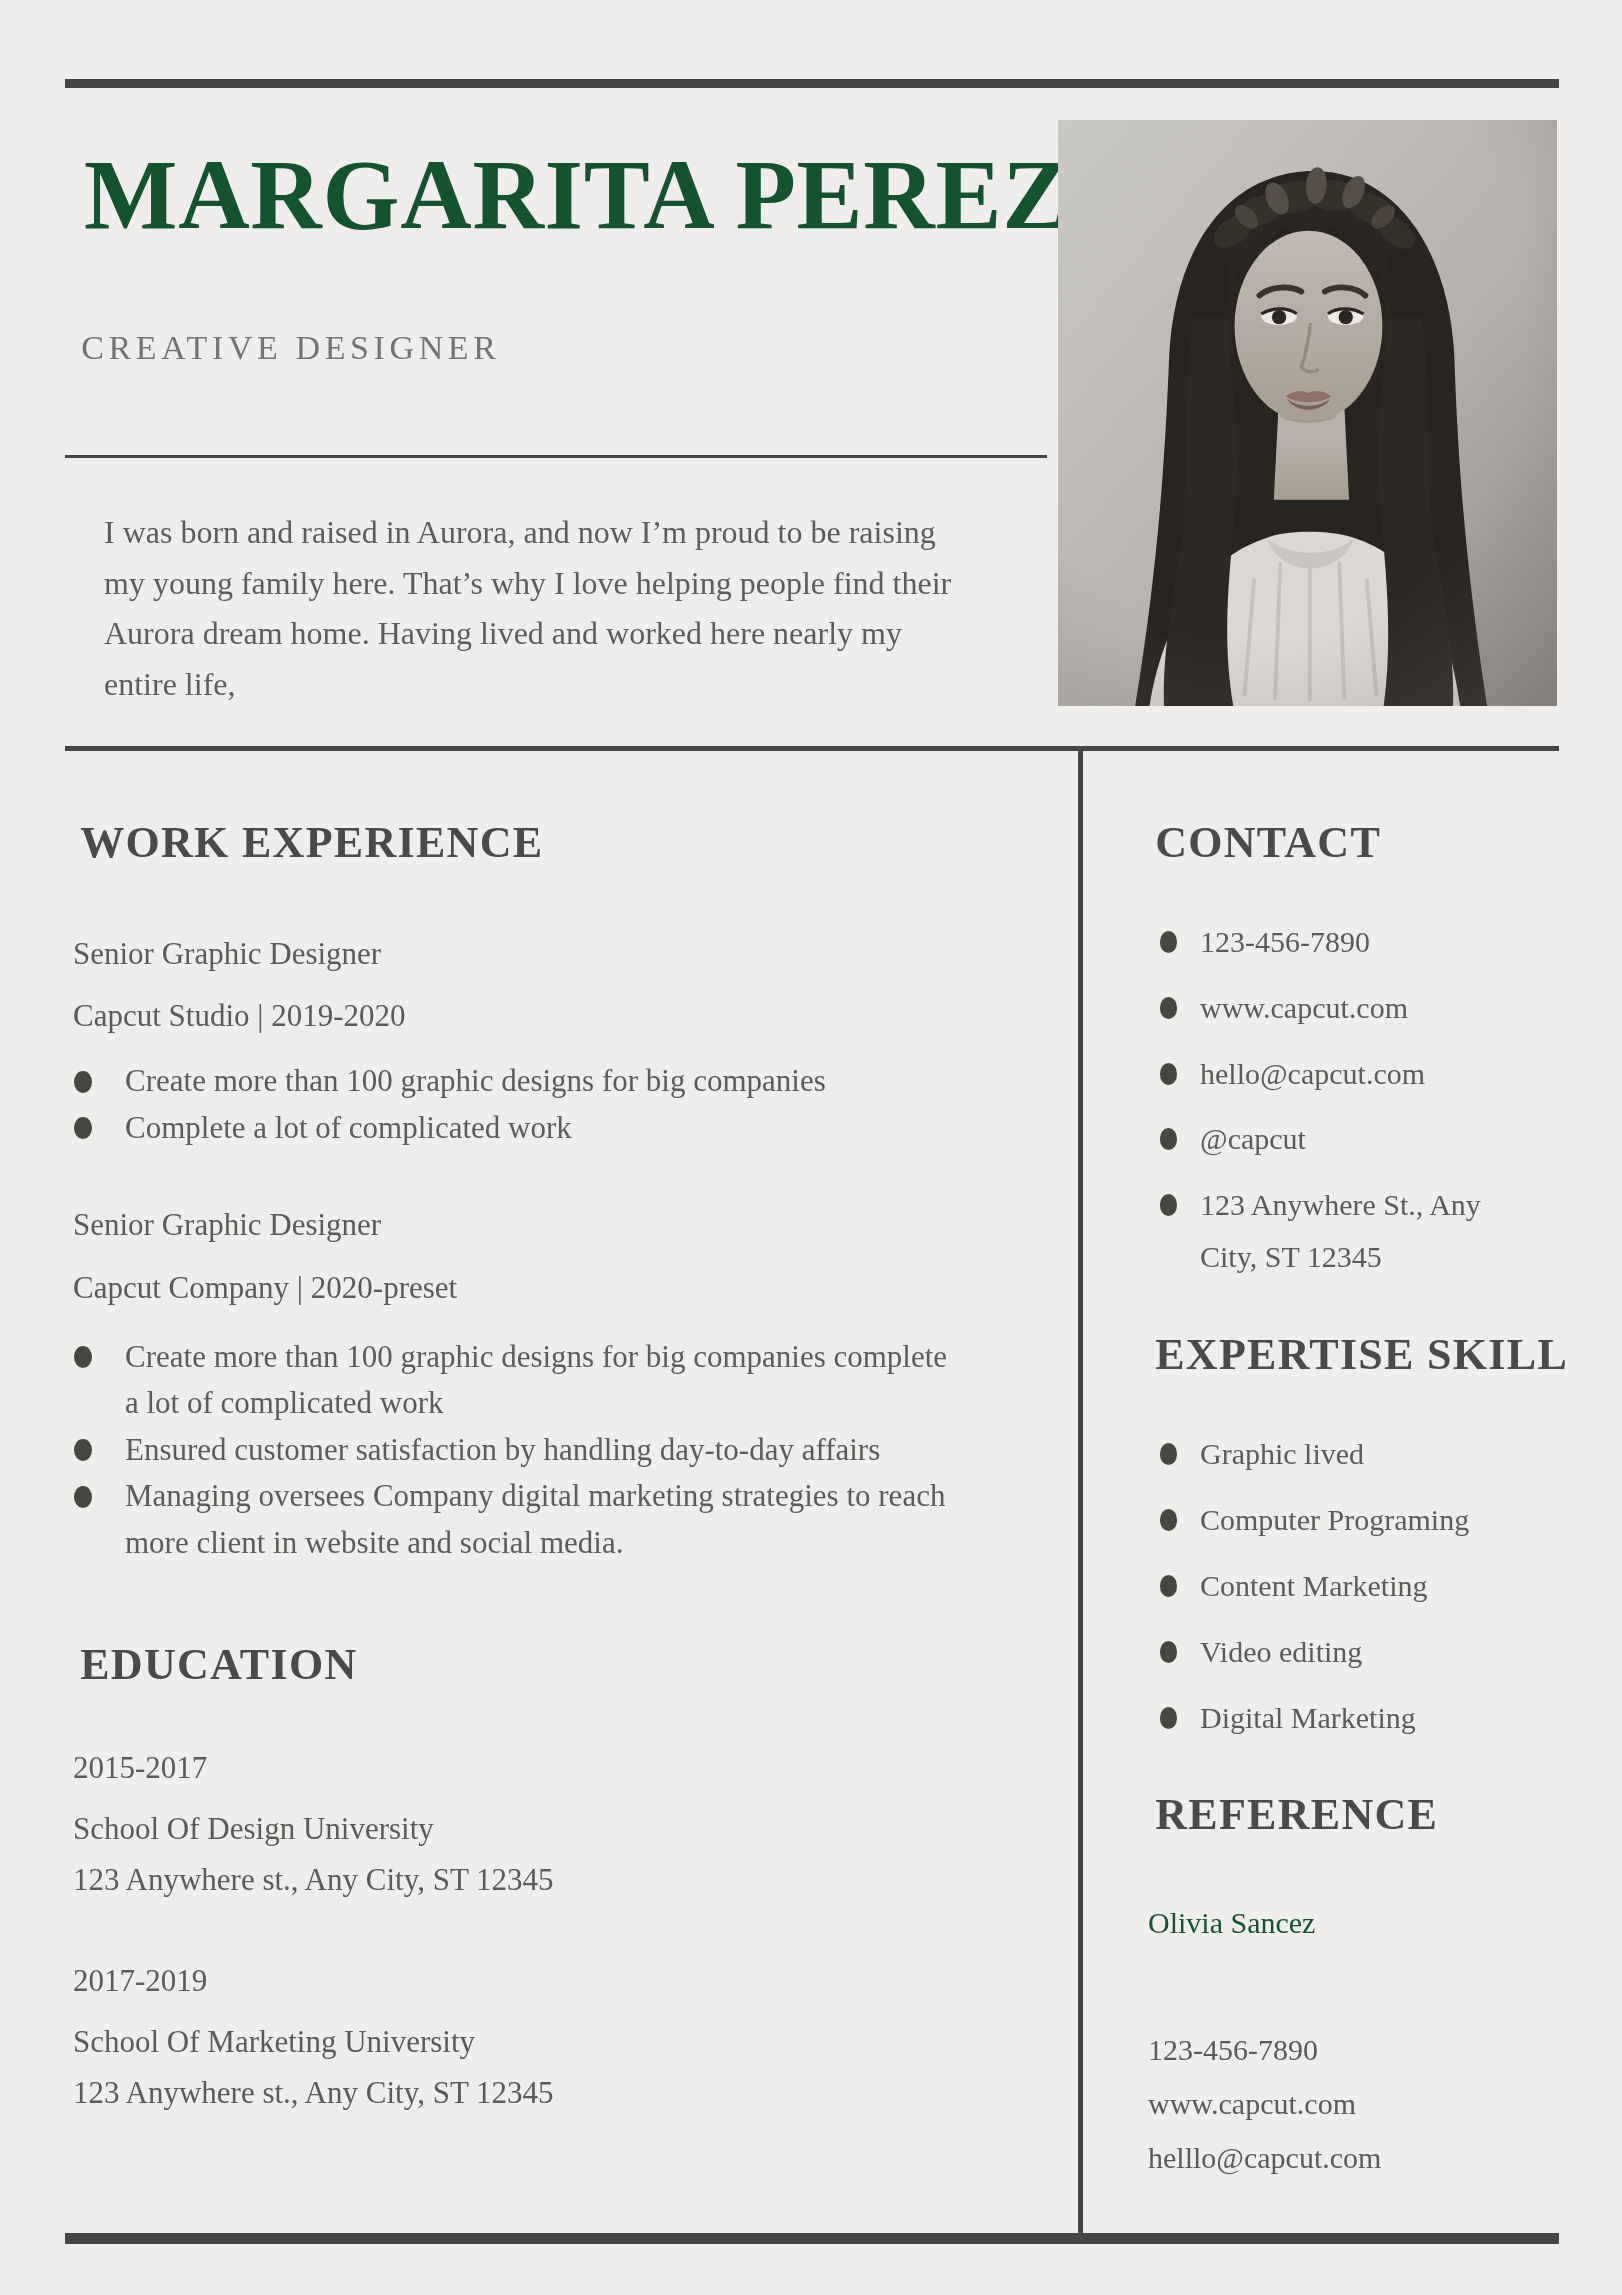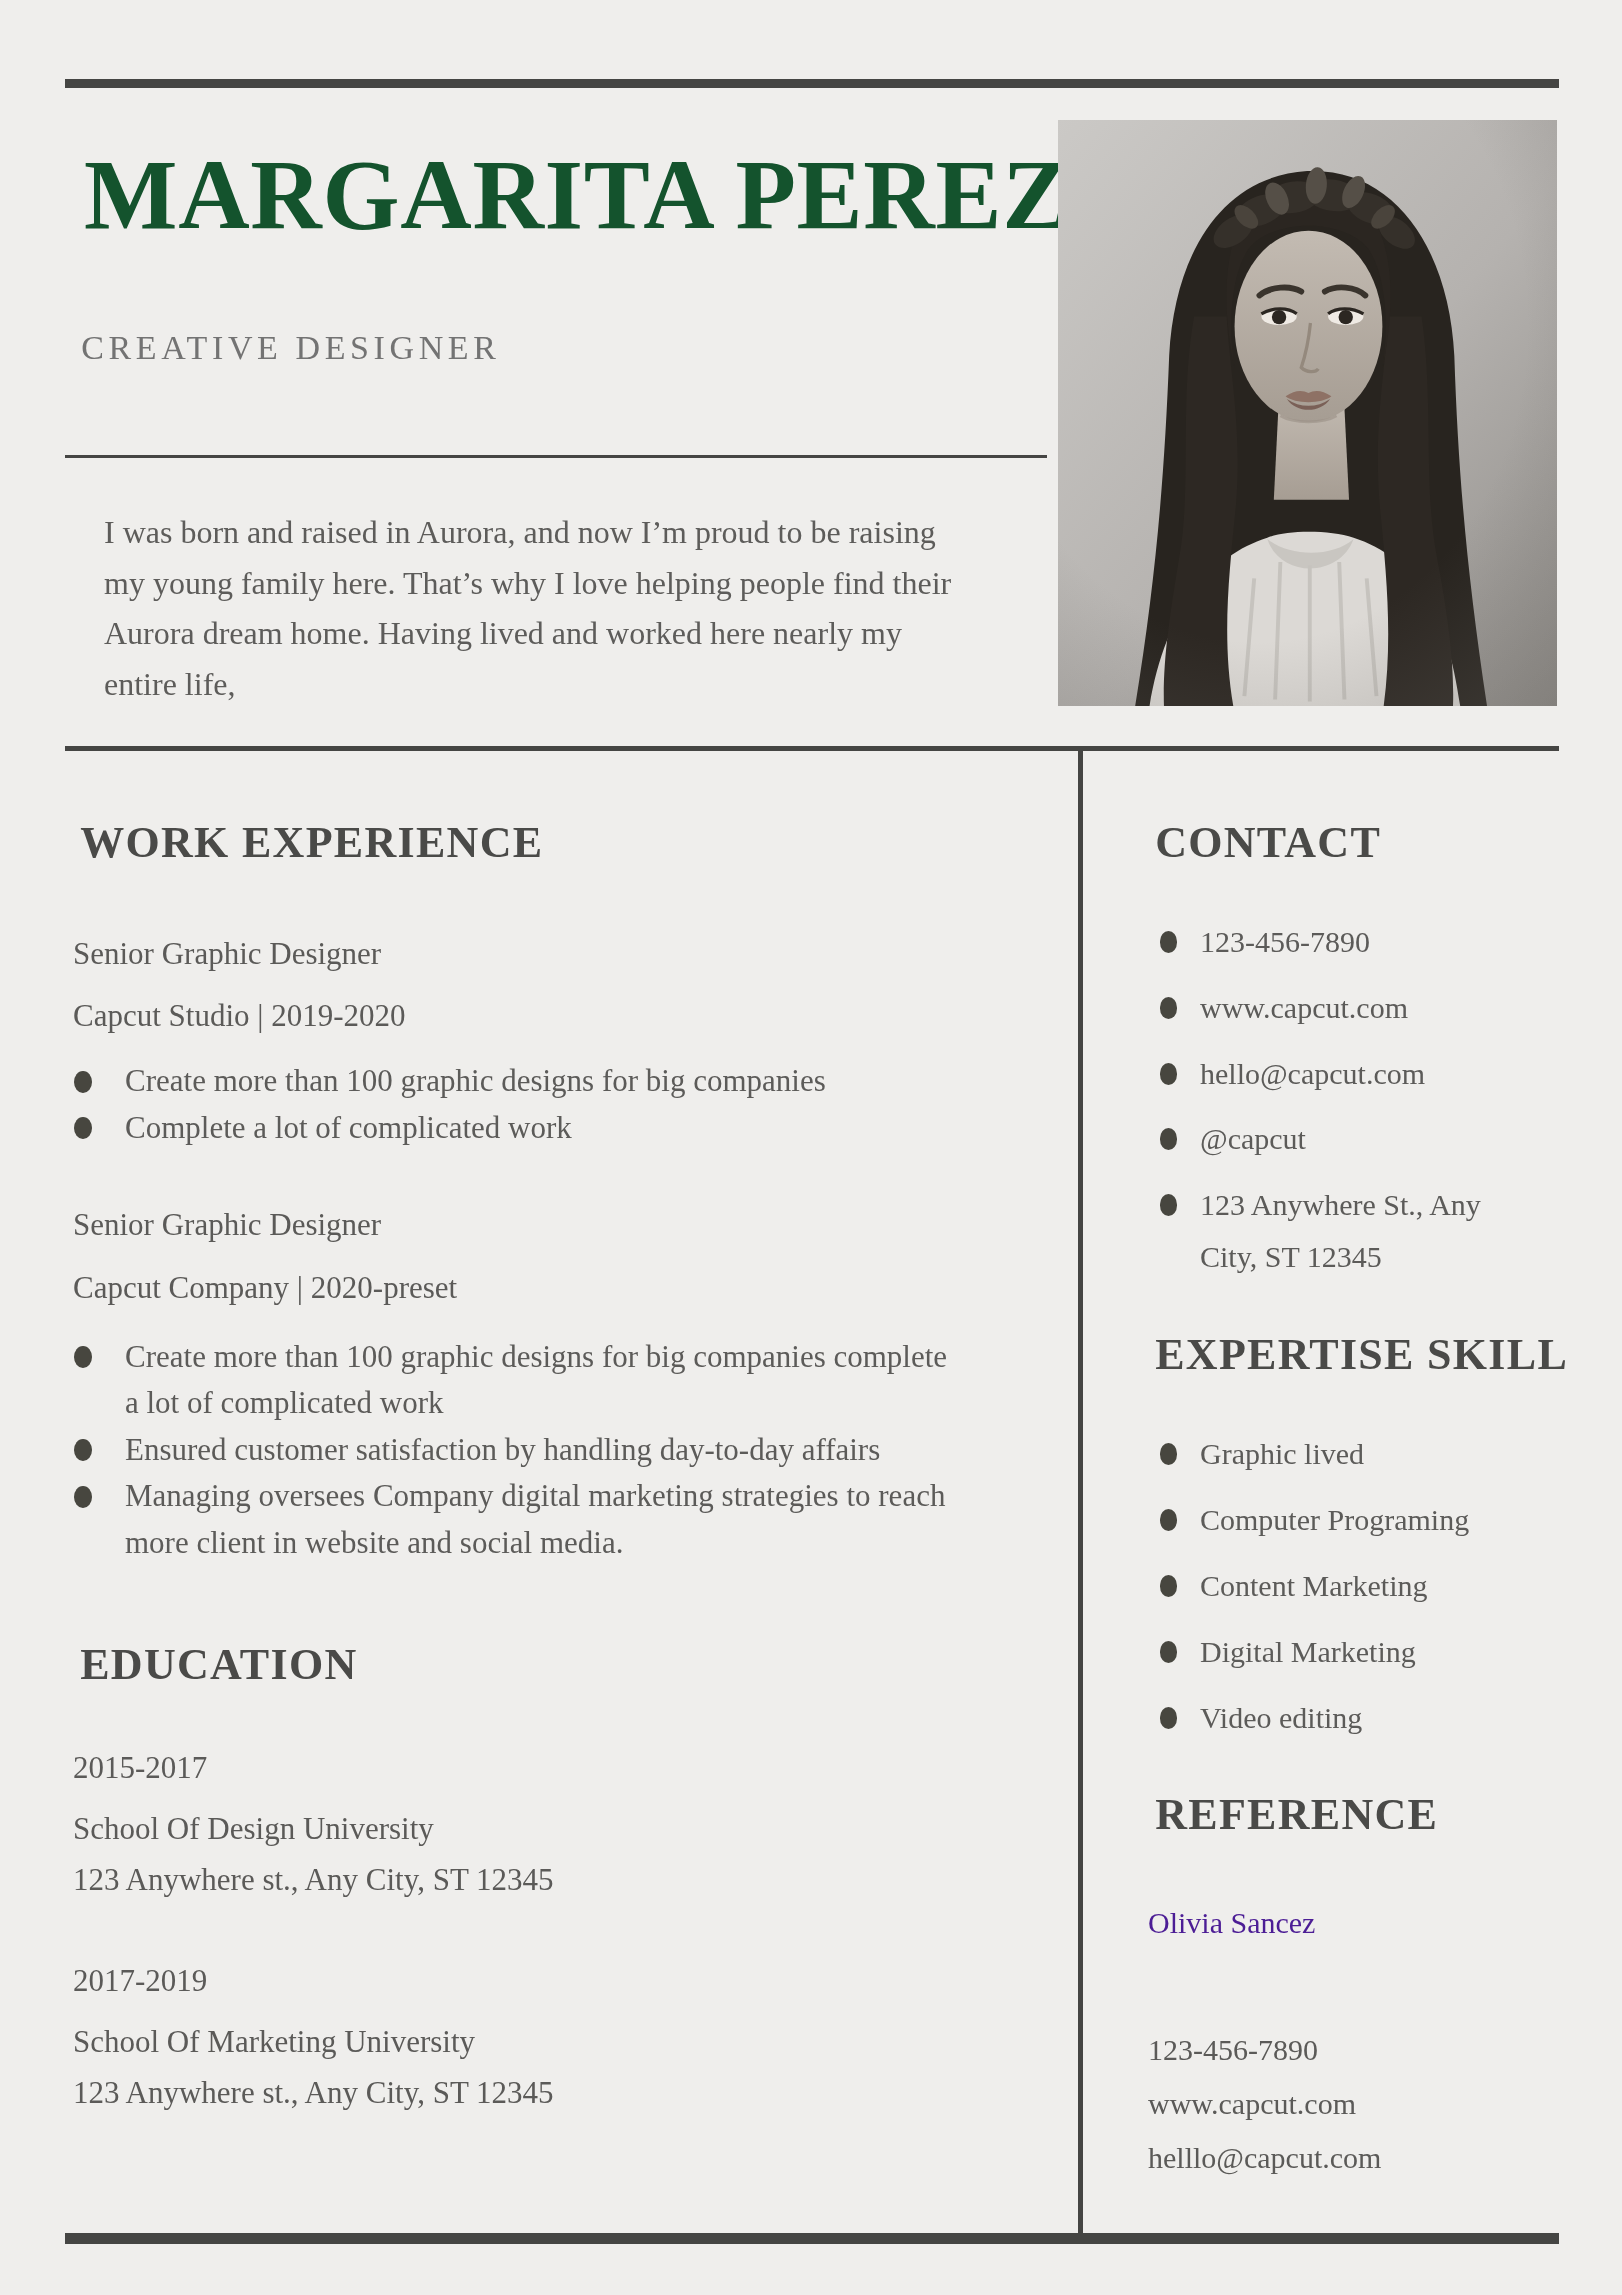--- a/index.html
+++ b/index.html
@@ -59,21 +59,21 @@
   .col-right .bullet-dot { left:11.8px; top:15px; }
 
   .heading-edu { margin-top:73px; }
   .edu-years { margin:56px 0 0 0; font-size:31px; line-height:1.3; color:#5b5a58; }
   .edu-block { margin:14.4px 0 0 0; font-size:31px; line-height:1.65; color:#5b5a58; }
 
   .col-right ul.bullets { margin-top:46px; font-size:30px; line-height:1.74; }
   .col-right li { position:relative; padding-left:52px; margin-bottom:13.7px; width:340px; }
   .col-right ul.skills-list { margin-top:47px; }
   .heading-skill, .heading-ref { margin-top:45px; }
-  .ref-name  { margin:61px 0 0 0; font-size:30px; line-height:1.3; color:#4c1d95; }
+  .ref-name  { margin:61px 0 0 0; font-size:30px; line-height:1.3; color:#14532d; }
   .ref-block { margin:81px 0 0 0; font-size:30px; line-height:1.8; color:#5b5a58; }
 </style>
 </head>
 <body>
 
 <div class="page">
 
   <div class="bar bar-top"></div>
 
   <div class="header">
@@ -235,25 +235,25 @@
       <li>
         <span class="bullet-dot"></span>
         <span>Computer Programing</span>
       </li>
       <li>
         <span class="bullet-dot"></span>
         <span>Content Marketing</span>
       </li>
       <li>
         <span class="bullet-dot"></span>
+        <span>Video editing</span>
+      </li>
+      <li>
+        <span class="bullet-dot"></span>
         <span>Digital Marketing</span>
-      </li>
-      <li>
-        <span class="bullet-dot"></span>
-        <span>Video editing</span>
       </li>
     </ul>
 
     <h2 class="section-heading heading-ref">REFERENCE</h2>
     <p class="ref-name">Olivia Sancez</p>
     <p class="ref-block"><span>123-456-7890</span><br><span>www.capcut.com</span><br><span>helllo@capcut.com</span></p>
   </div>
 
 </div>
 

